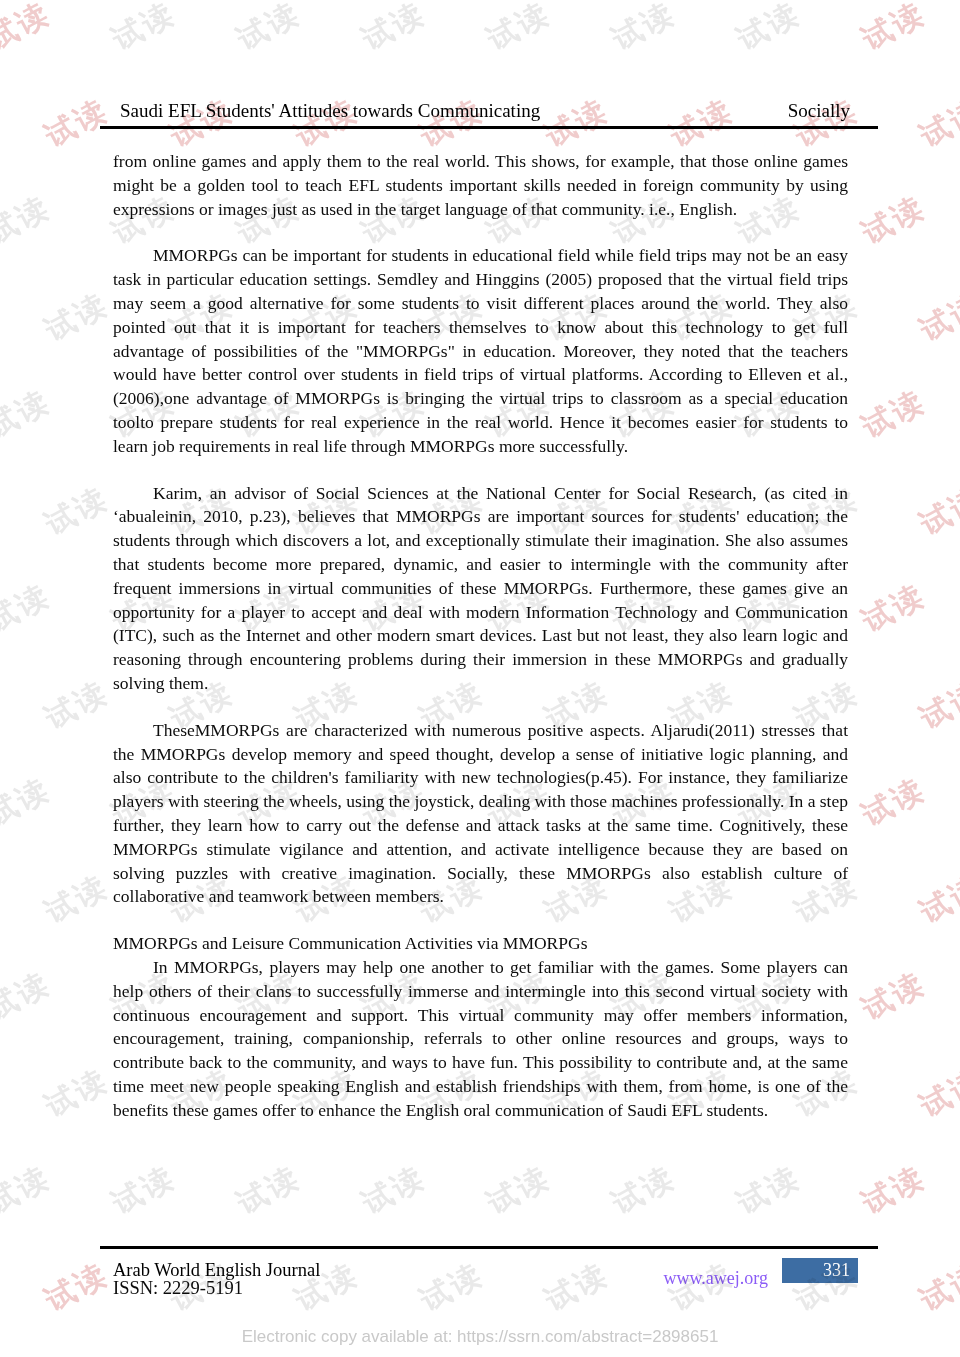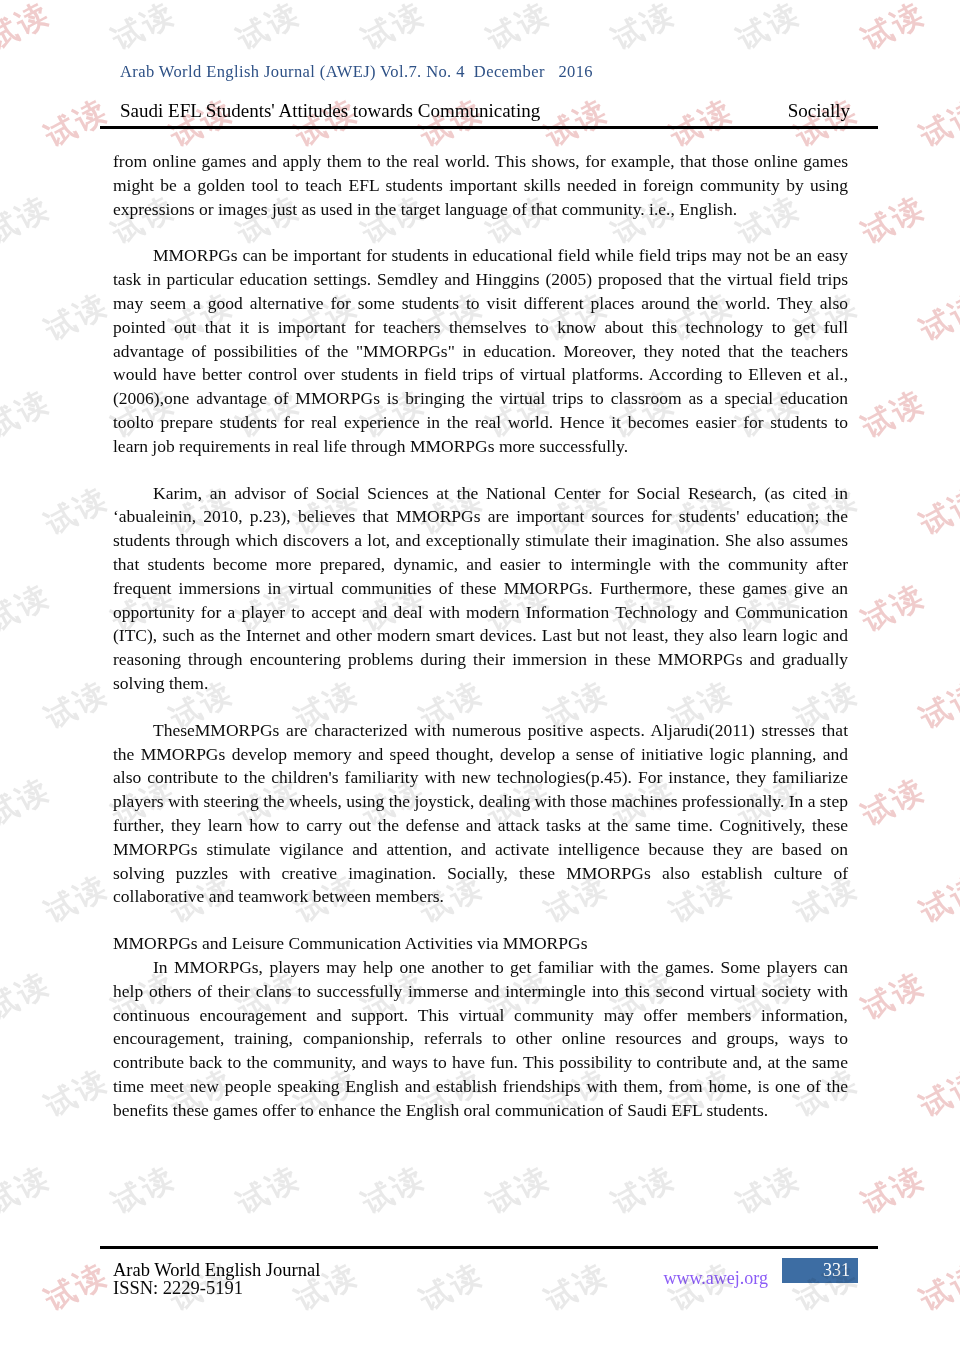--- a/index.html
+++ b/index.html
@@ -103,21 +103,20 @@
     font-family: "Liberation Sans", sans-serif;
     font-size: 17px;
     color: #c9c9c9;
   }
 </style>
 </head>
 <body>
 
 <div class="page">
 
-  <div class="journal-line">Arab World English Journal (AWEJ) Vol.7. No. 4  December   2016</div>
 
   <div class="running-head">
     <span>Saudi EFL Students' Attitudes towards Communicating</span>
     <span>Socially</span>
   </div>
 
   <div class="head-rule"></div>
 
   <div class="content">
     <p class="noindent">from online games and apply them to the real world. This shows, for example, that those online games might be a golden tool to teach EFL students important skills needed in foreign community by using expressions or images just as used in the target language of that community. i.e., English.</p>
@@ -133,20 +132,21 @@
   <div class="footer-row">
     <span class="footer-journal">Arab World English Journal</span>
     <a class="footer-site" href="#">www.awej.org</a>
     <span class="page-box">
       <span>331</span>
     </span>
   </div>
 
   <div class="issn-line">ISSN: 2229-5191</div>
 
+  <div class="ssrn-line">Electronic copy available at: https://ssrn.com/abstract=2898651</div>
 
 </div>
 
 <div class="watermark-layer">
     <span class="wm" style="left: -14px; top: 6px; color: rgb(240, 204, 204);">试读</span>
     <span class="wm" style="left: 111px; top: 6px; color: rgb(233, 233, 233);">试读</span>
     <span class="wm" style="left: 236px; top: 6px; color: rgb(233, 233, 233);">试读</span>
     <span class="wm" style="left: 361px; top: 6px; color: rgb(233, 233, 233);">试读</span>
     <span class="wm" style="left: 486px; top: 6px; color: rgb(233, 233, 233);">试读</span>
     <span class="wm" style="left: 611px; top: 6px; color: rgb(233, 233, 233);">试读</span>

